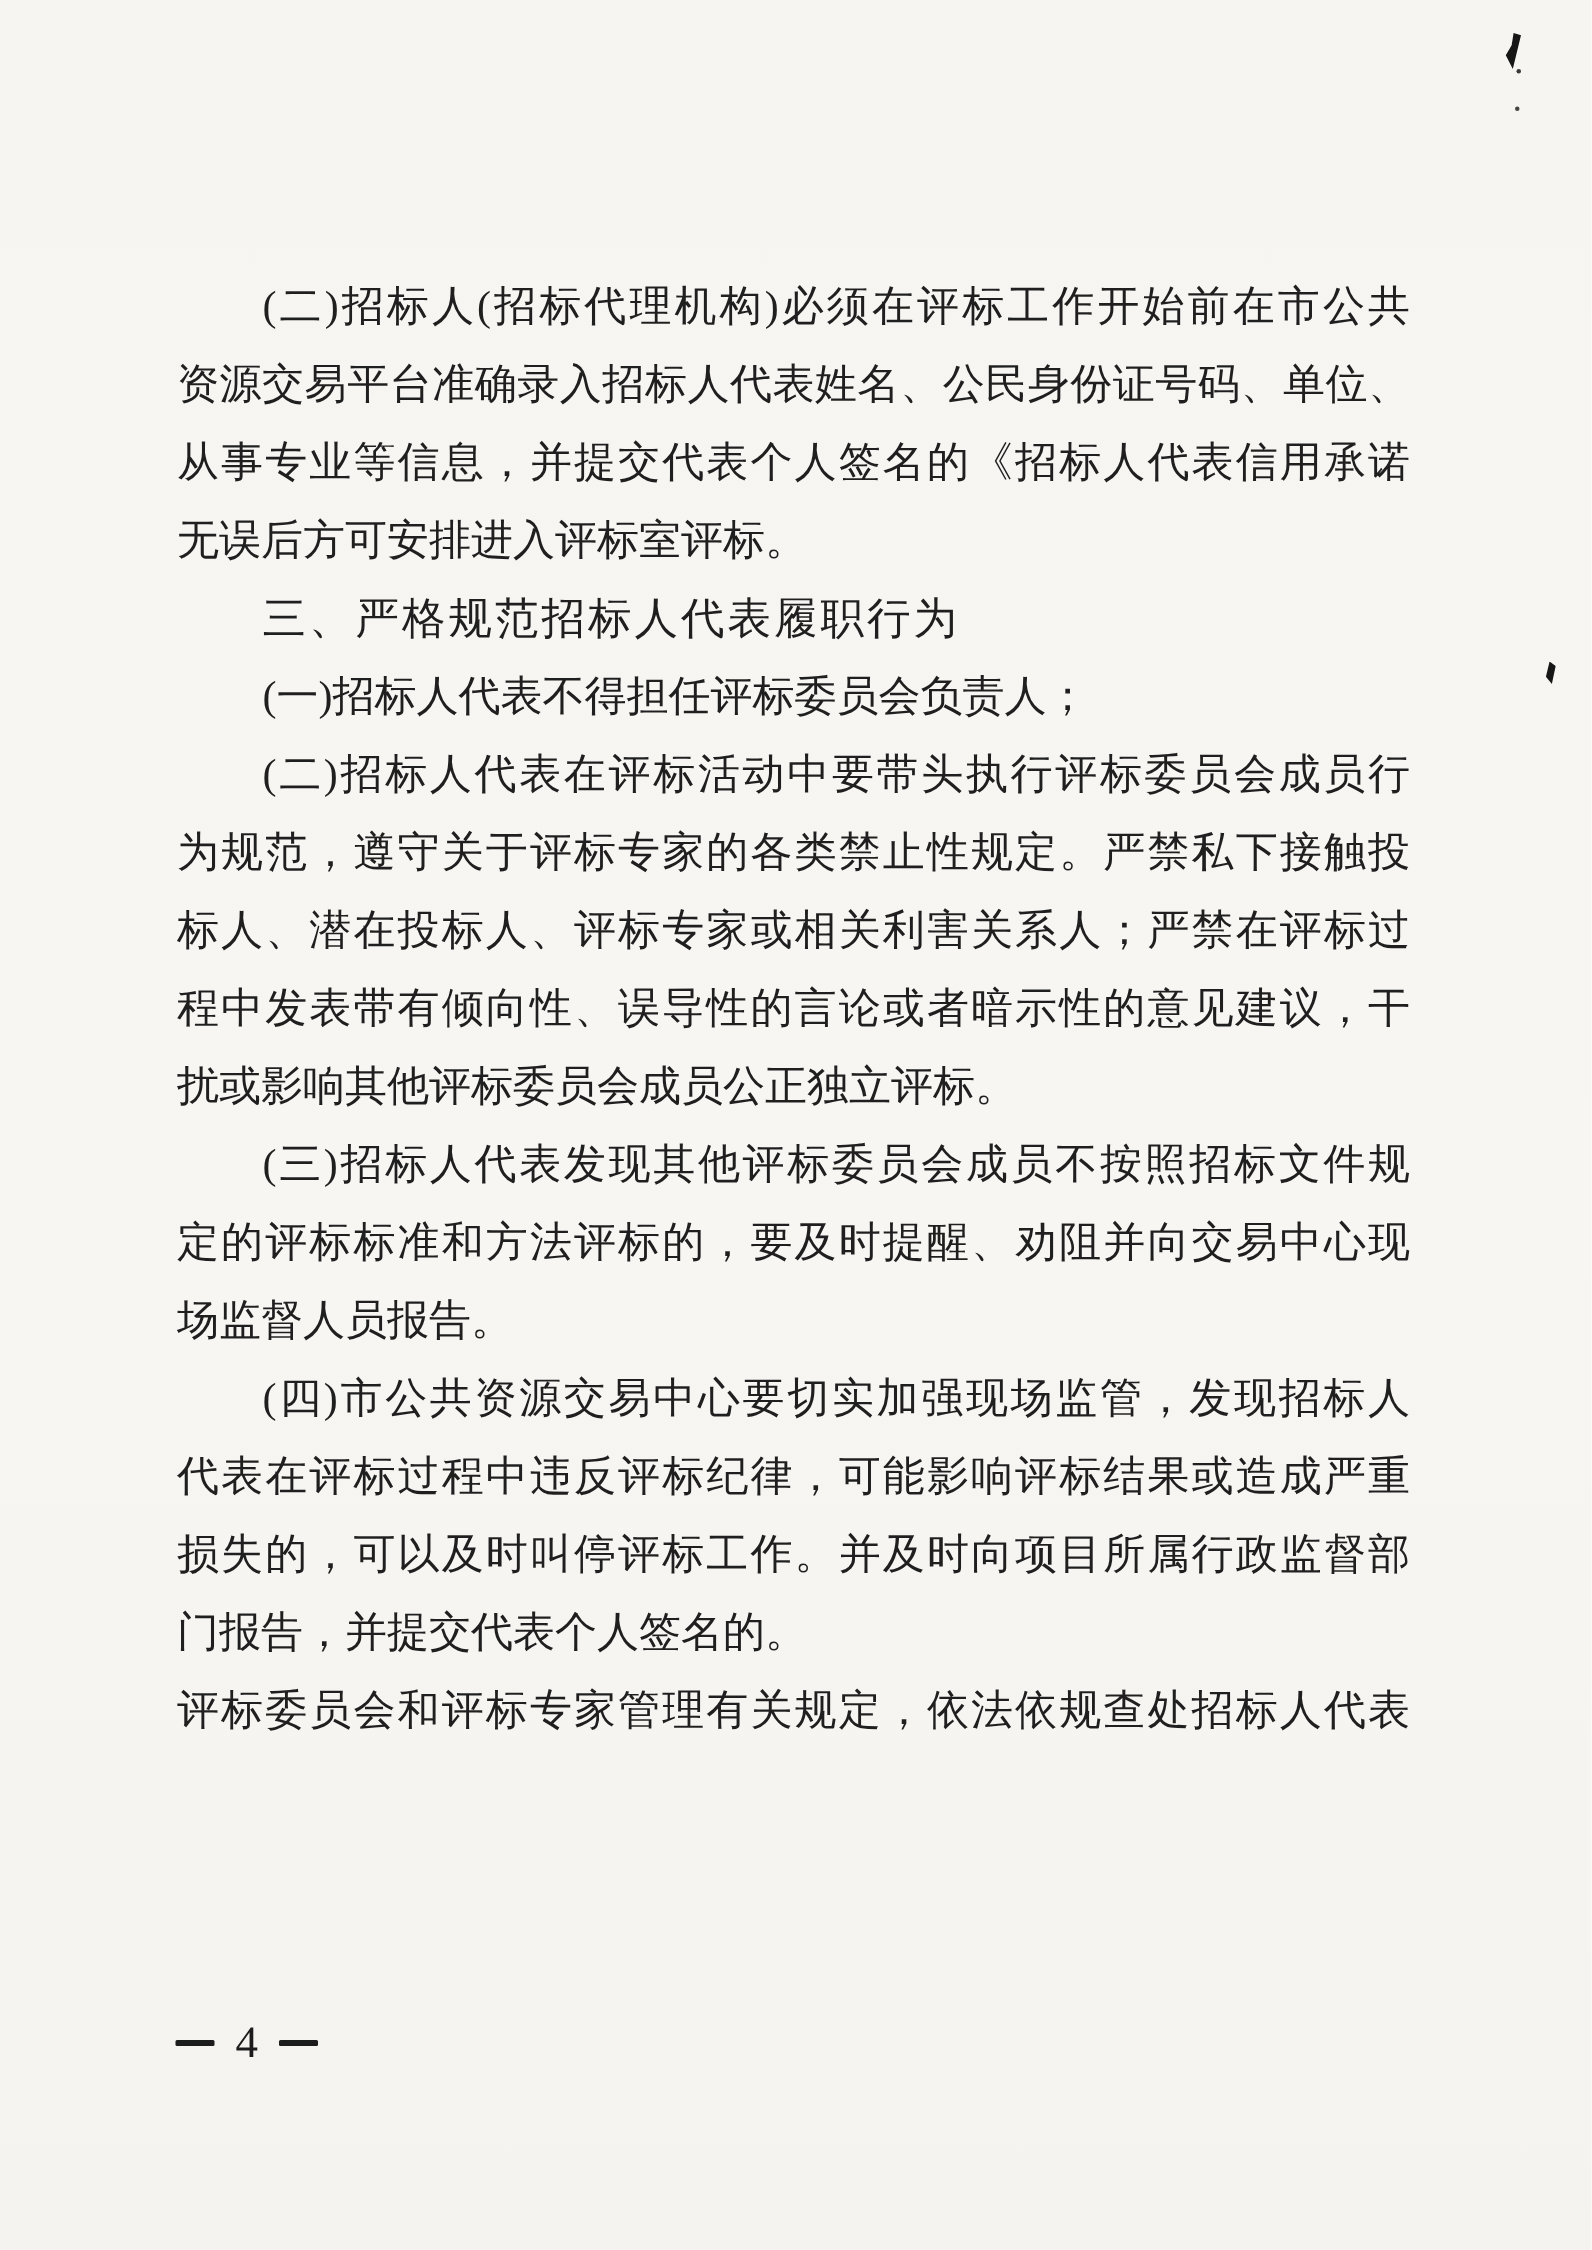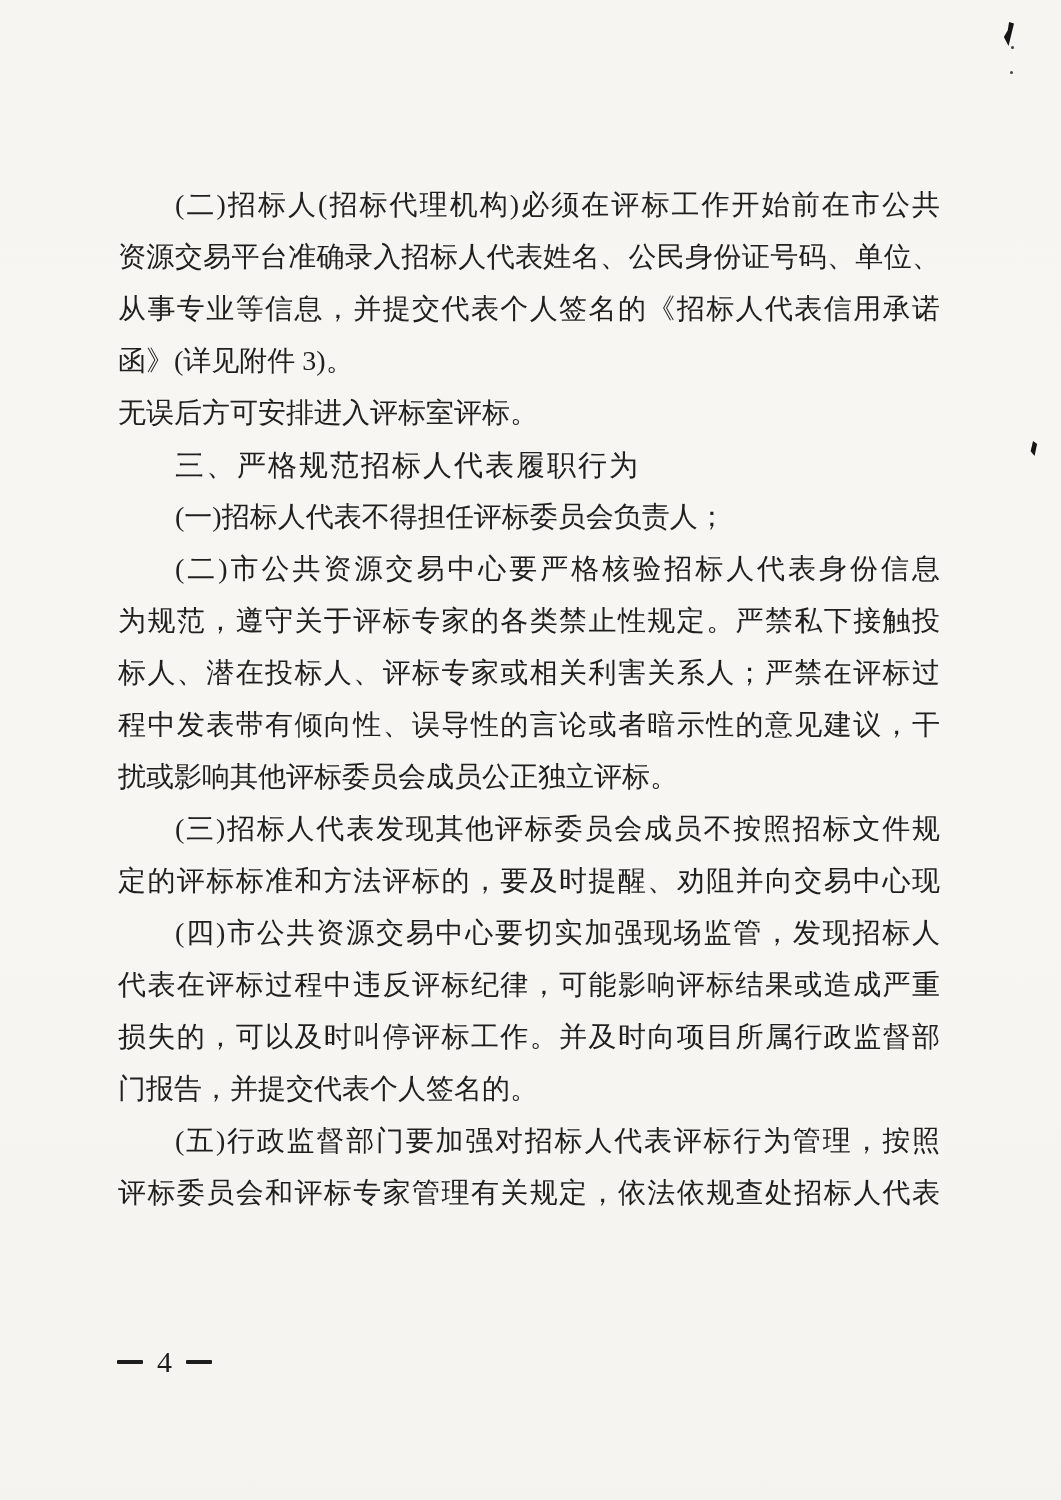--- a/index.html
+++ b/index.html
@@ -80,50 +80,49 @@
 </head>
 <body>
 
 <div class="page">
 
   <div class="doc">
       <div class="block paragraph">
         <div class="line first fill">(二)招标人(招标代理机构)必须在评标工作开始前在市公共</div>
         <div class="line fill">资源交易平台准确录入招标人代表姓名、公民身份证号码、单位、</div>
         <div class="line fill">从事专业等信息，并提交代表个人签名的《招标人代表信用承诺</div>
-        <div class="line">函》(详见附件 3)。</div>
       </div>
       <div class="block paragraph">
         <div class="line">无误后方可安排进入评标室评标。</div>
       </div>
       <div class="block heading">
         <div class="line first">三、严格规范招标人代表履职行为</div>
       </div>
       <div class="block paragraph">
         <div class="line first">(一)招标人代表不得担任评标委员会负责人；</div>
       </div>
       <div class="block paragraph">
-        <div class="line first fill">(二)市公共资源交易中心要严格核验招标人代表身份信息</div>
+        <div class="line first fill">(二)招标人代表在评标活动中要带头执行评标委员会成员行</div>
         <div class="line fill">为规范，遵守关于评标专家的各类禁止性规定。严禁私下接触投</div>
         <div class="line fill">标人、潜在投标人、评标专家或相关利害关系人；严禁在评标过</div>
         <div class="line fill">程中发表带有倾向性、误导性的言论或者暗示性的意见建议，干</div>
         <div class="line">扰或影响其他评标委员会成员公正独立评标。</div>
       </div>
       <div class="block paragraph">
         <div class="line first fill">(三)招标人代表发现其他评标委员会成员不按照招标文件规</div>
         <div class="line fill">定的评标标准和方法评标的，要及时提醒、劝阻并向交易中心现</div>
+        <div class="line">场监督人员报告。</div>
       </div>
       <div class="block paragraph">
         <div class="line first fill">(四)市公共资源交易中心要切实加强现场监管，发现招标人</div>
         <div class="line fill">代表在评标过程中违反评标纪律，可能影响评标结果或造成严重</div>
         <div class="line fill">损失的，可以及时叫停评标工作。并及时向项目所属行政监督部</div>
         <div class="line">门报告，并提交代表个人签名的。</div>
       </div>
       <div class="block paragraph">
-        <div class="line first fill">(五)行政监督部门要加强对招标人代表评标行为管理，按照</div>
         <div class="line fill">评标委员会和评标专家管理有关规定，依法依规查处招标人代表</div>
       </div>
     </div>
 
   <div class="pagenum">
     <span class="dash"></span>
     <span class="num">4</span>
     <span class="dash"></span>
   </div>
 

